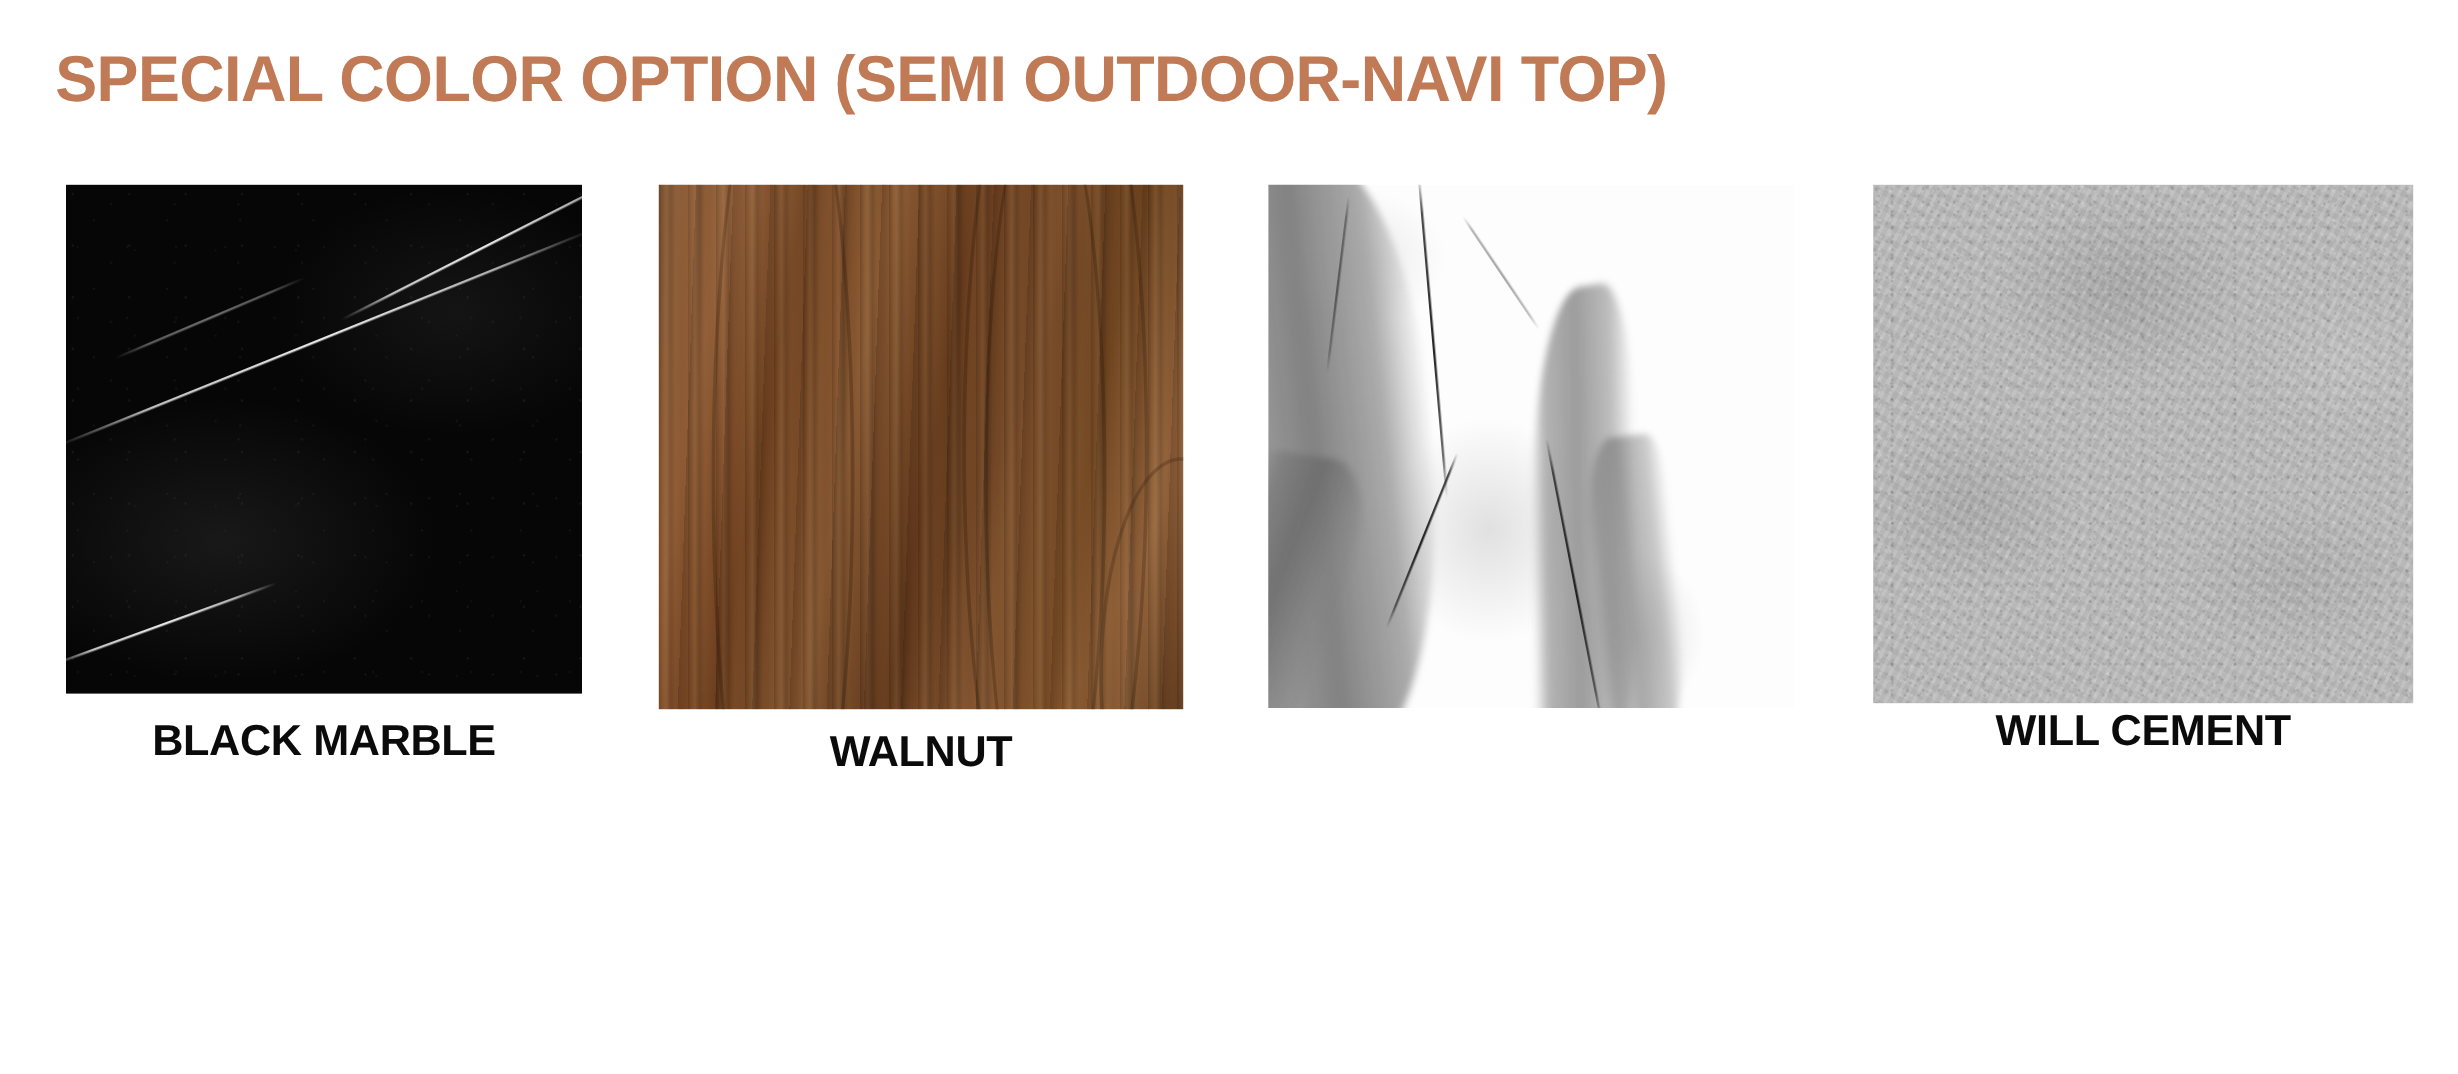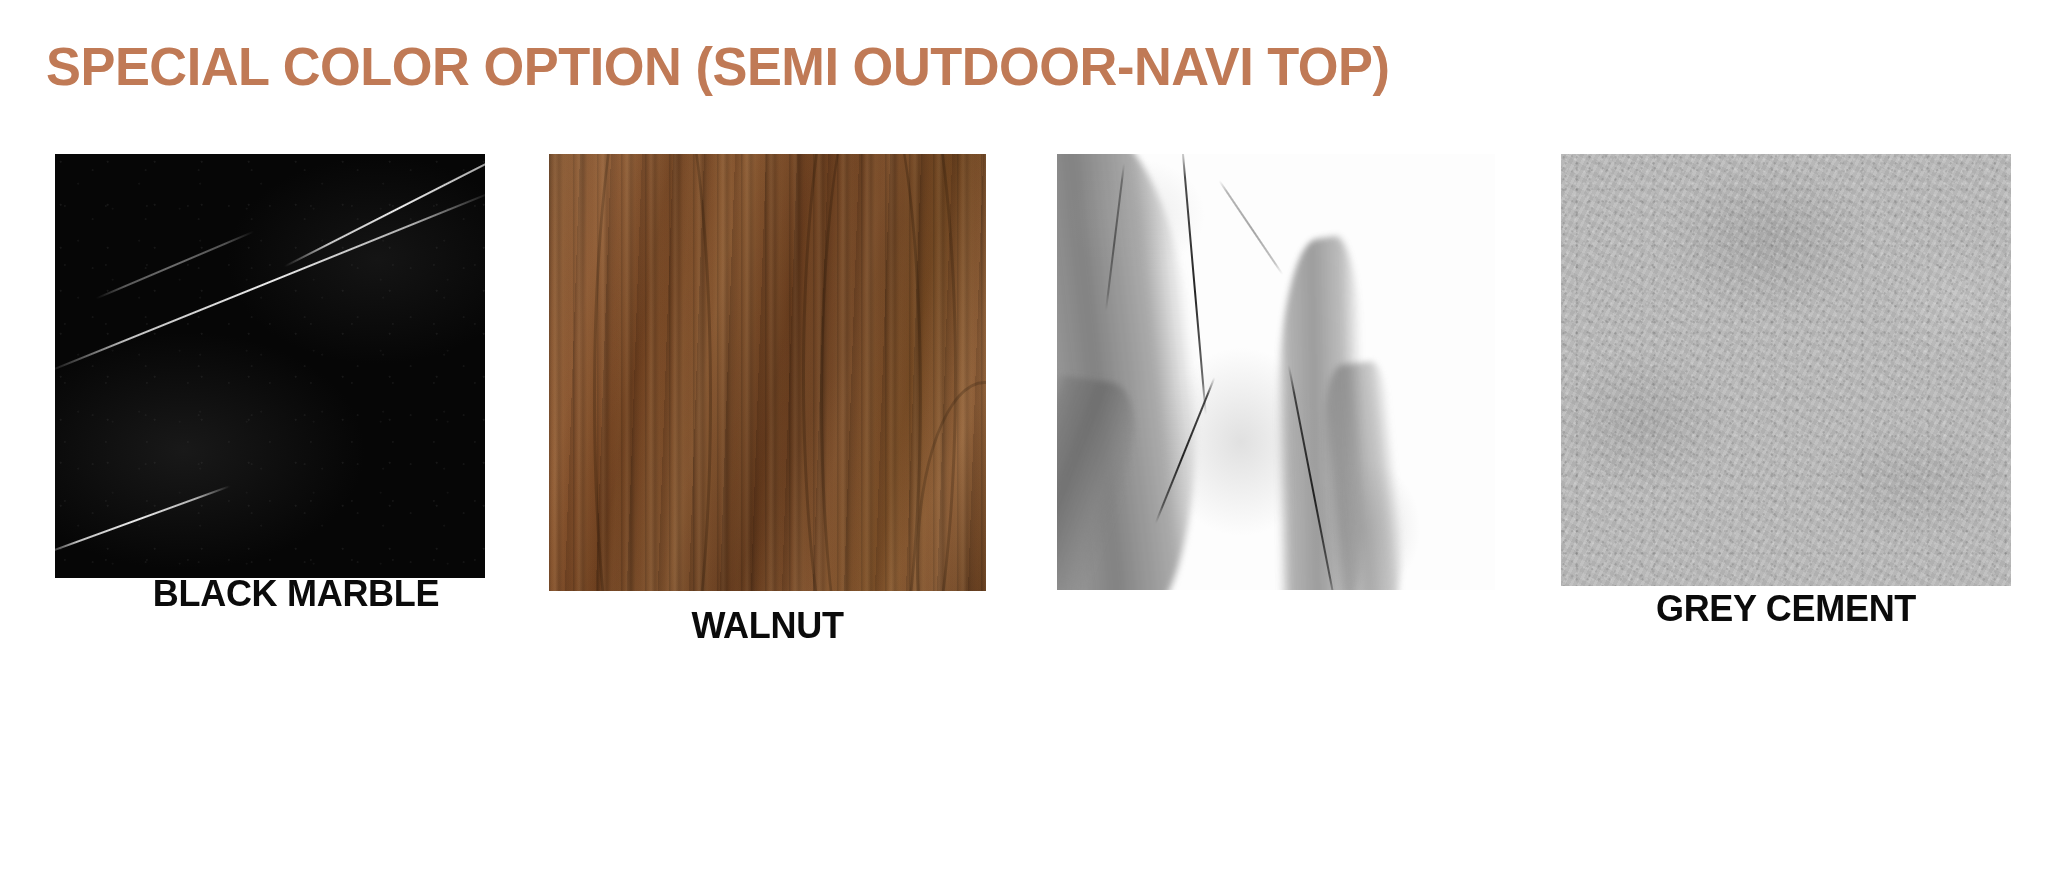--- a/index.html
+++ b/index.html
@@ -63,21 +63,21 @@
     font-size: 36px;
     line-height: 40px;
     font-weight: 700;
     color: #0b0b0b;
     letter-spacing: -0.3px;
   }
 
   
   .cell-0 { left: 55px;   width: 430px; }
   .cell-0 .swatch-img { width: 430px; height: 424px; }
-  .cell-0 .swatch-label { top: 420px; margin-left: 26px; }
+  .cell-0 .swatch-label { top: 443px; }
 
   .cell-1 { left: 549px;  width: 437px; }
   .cell-1 .swatch-img { width: 437px; height: 437px; }
   .cell-1 .swatch-label { top: 452px; }
 
   .cell-2 { left: 1057px; width: 438px; }
   .cell-2 .swatch-img { width: 438px; height: 436px; }
   .cell-2 .swatch-label { top: 450px; }
 
   .cell-3 { left: 1561px; width: 450px; }
@@ -311,19 +311,19 @@
         <span class="wm-crack wm-c4"></span>
         <span class="wm-crack wm-c5"></span>
       </div>
     </div>
 
     <div class="swatch-cell cell-3">
       <div class="swatch-img tex-grey-cement">
         <span class="mottle"></span>
         <span class="grit"></span>
       </div>
-      <div class="swatch-label">GREY CEMENT</div>
+      <div class="swatch-label">WILL CEMENT</div>
     </div>
 
   </div>
 
 
 </div>
 
 </body></html>

